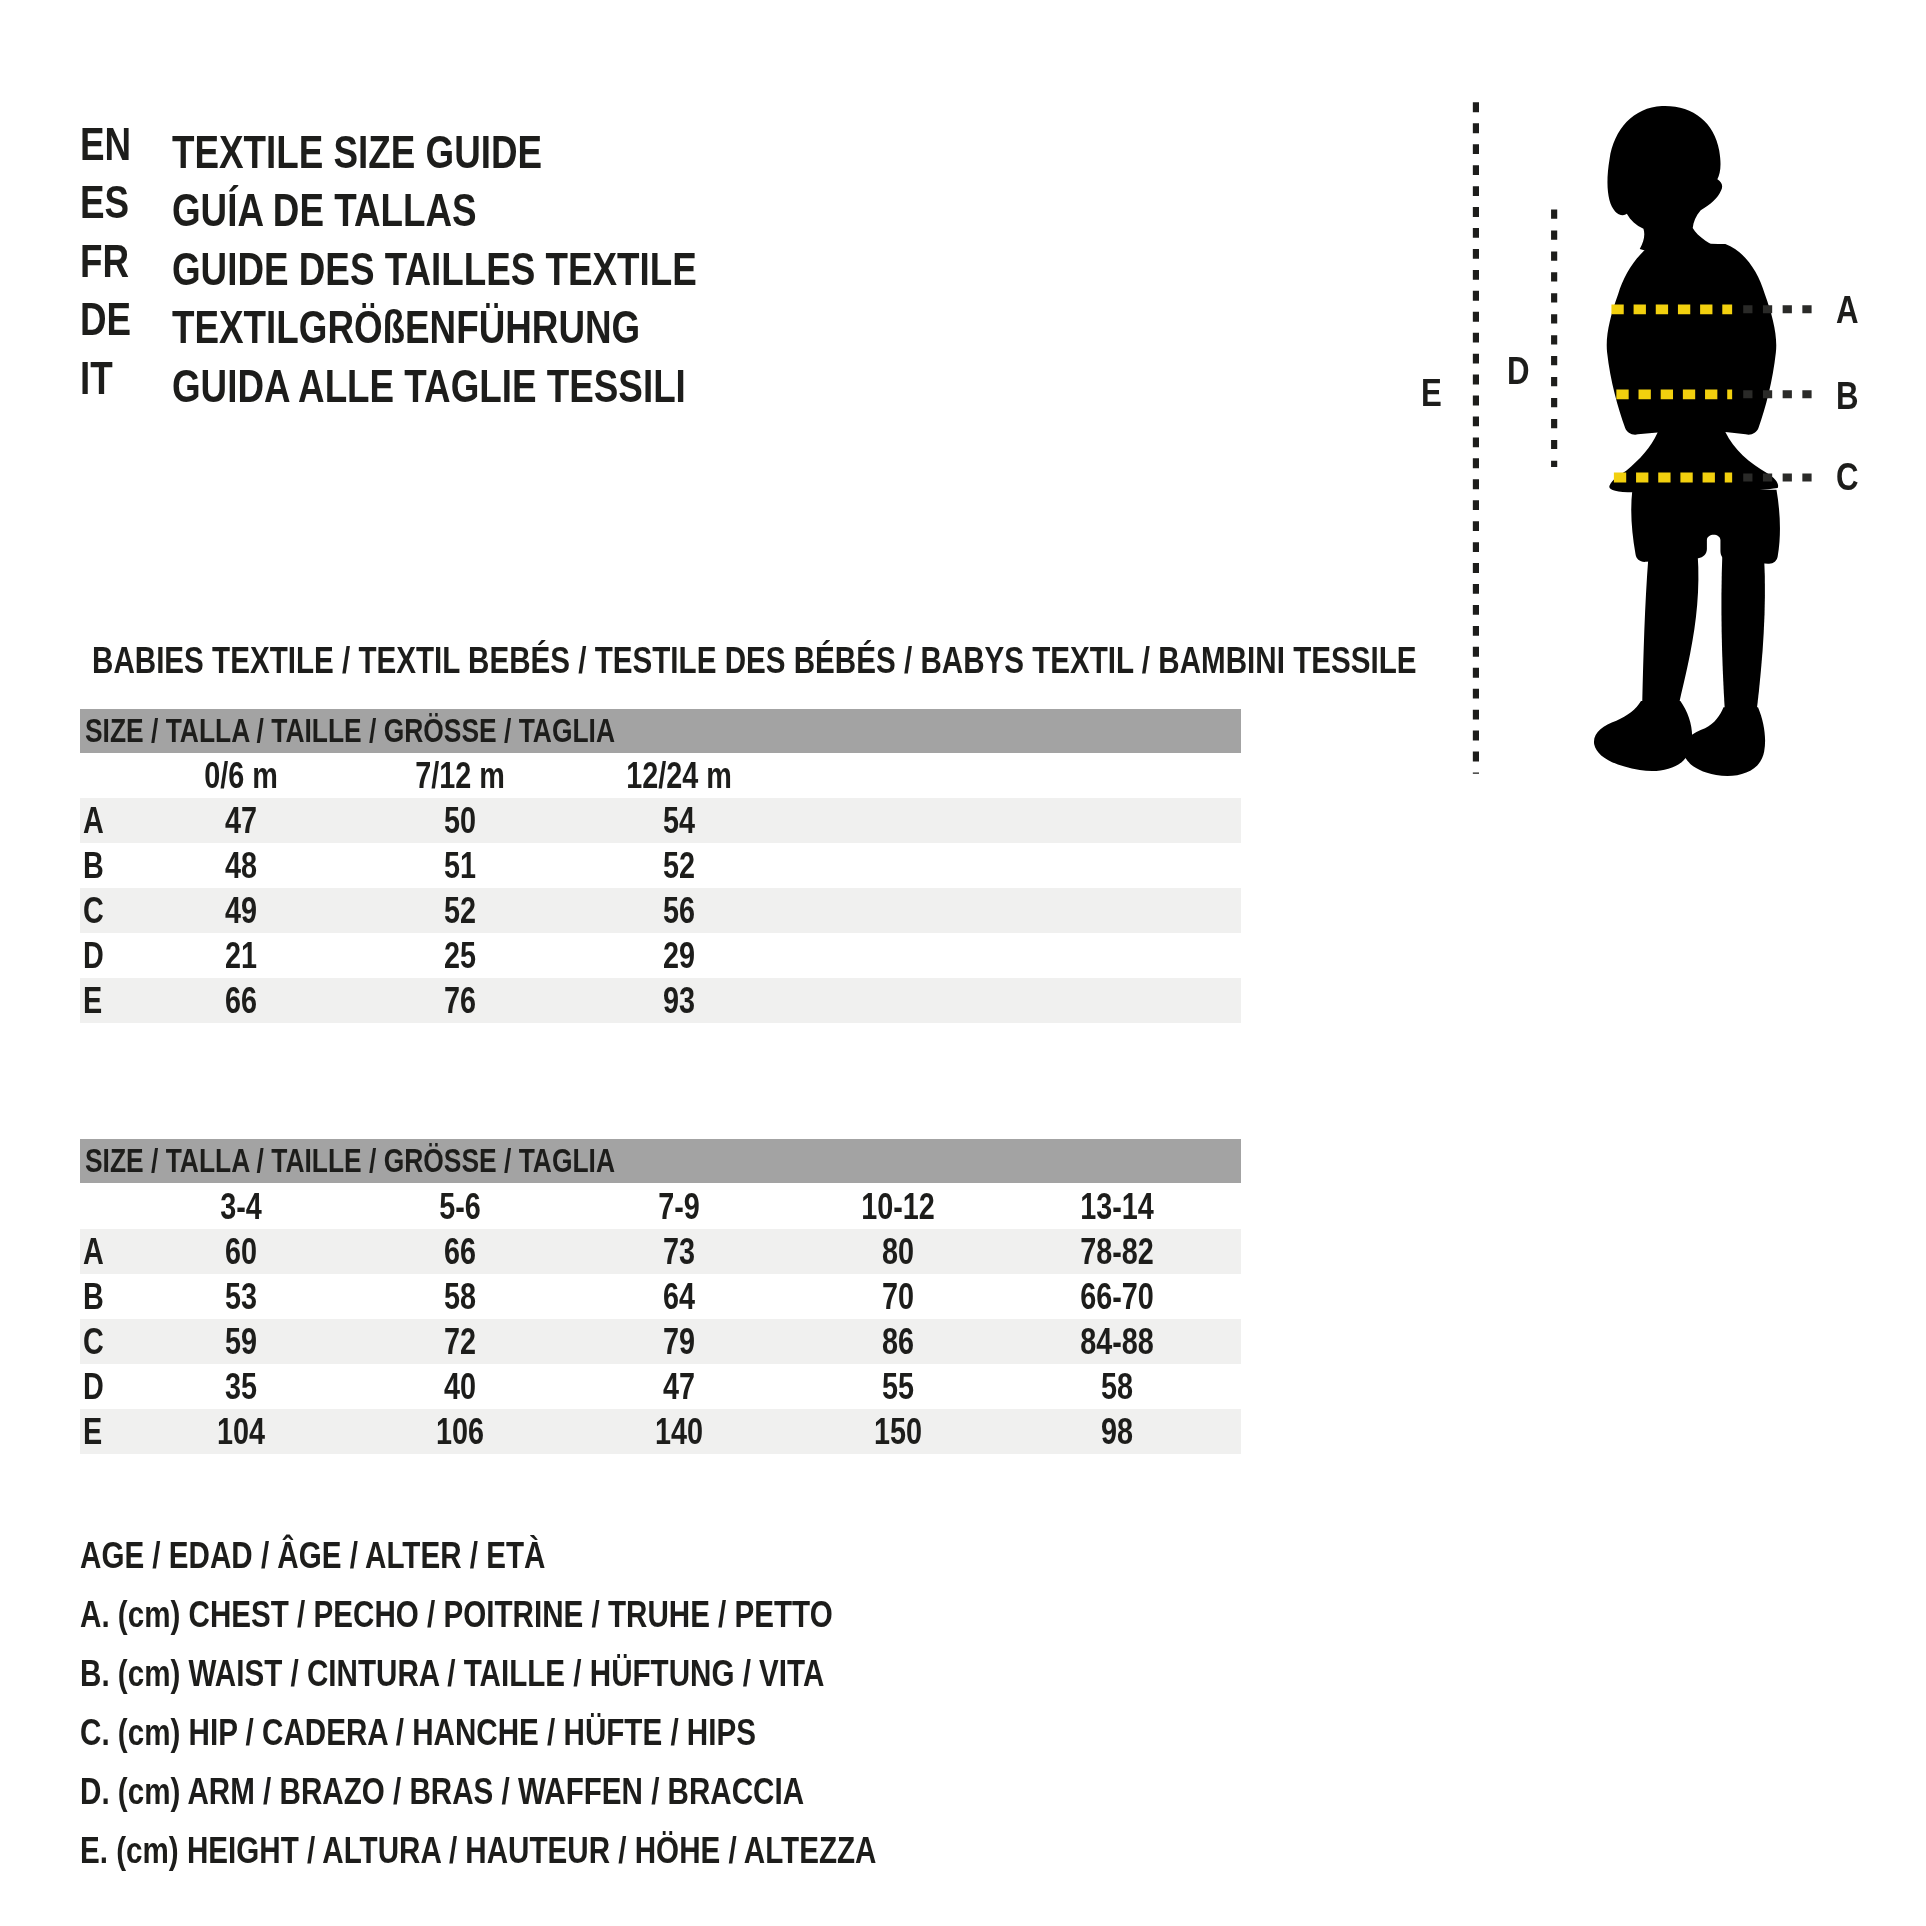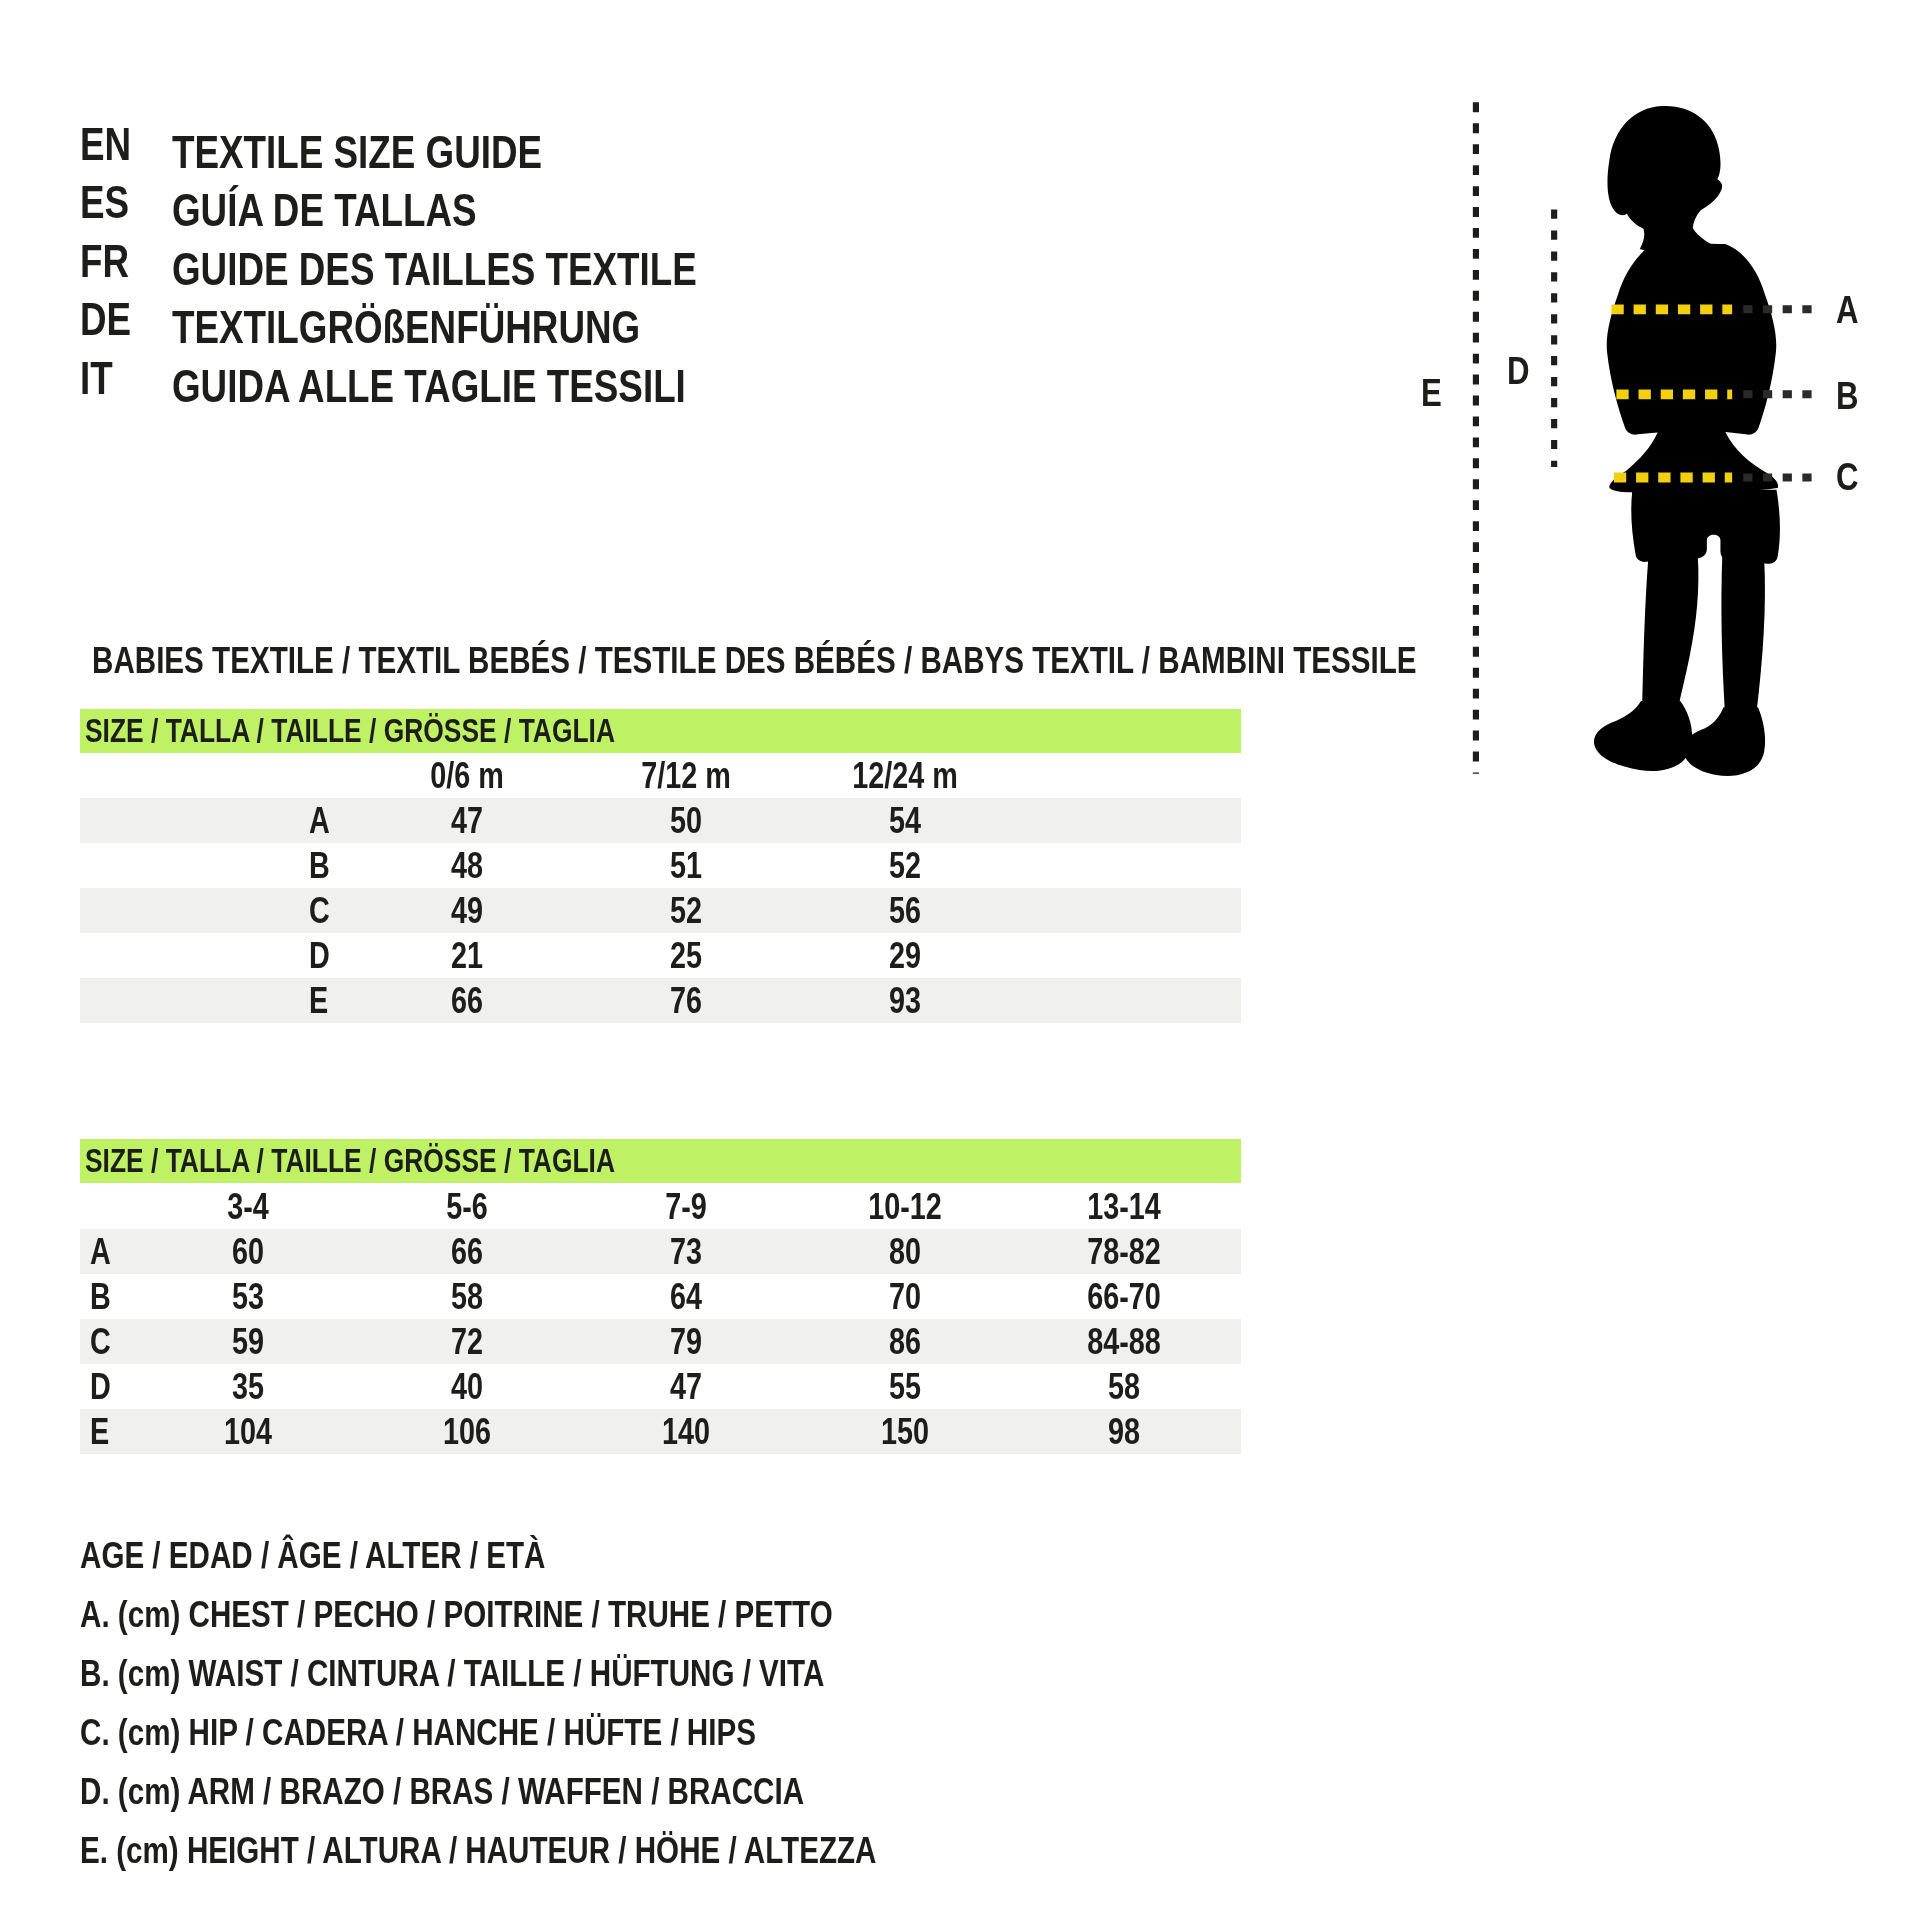--- a/index.html
+++ b/index.html
@@ -16,27 +16,27 @@
 
   
   .lang-row{position:absolute;left:80px;height:49px;line-height:49px;font-size:46px;font-weight:bold;}
   .lang-code{position:absolute;left:0;top:8px;}
   .lang-title{position:absolute;left:92px;top:16px;}
 
   
   .sec-heading{position:absolute;left:12px;top:0;font-size:37px;font-weight:bold;line-height:41px;text-align:right;}
 
   
-  .size-bar{position:absolute;left:0;width:1161px;height:44px;background:#bef264;
+  .size-bar{position:absolute;left:0;width:1161px;height:44px;background:#a3a3a3;
             font-size:33px;font-weight:bold;line-height:44px;padding-left:0;}
   .size-bar .cnd{margin-left:5px;}
 
   
   .rows{position:absolute;left:0;width:1161px;}
-  .trow{position:absolute;left:0;width:1161px;height:45px;display:flex;align-items:center;justify-content:center;}
+  .trow{position:absolute;left:0;width:1161px;height:45px;display:flex;align-items:center;}
   .stripe{background:#f0f0ef;}
   .lcell{width:52px;padding-left:2.5px;font-size:36px;font-weight:bold;box-sizing:border-box;}
   .vcell{width:219px;text-align:center;font-size:36px;font-weight:bold;}
 
   
   .legend-line{position:absolute;left:80px;font-size:37px;font-weight:bold;line-height:43px;margin-top:16px;}
 
   
   .fig-label{position:absolute;font-size:39px;font-weight:bold;line-height:39px;}
 </style>

